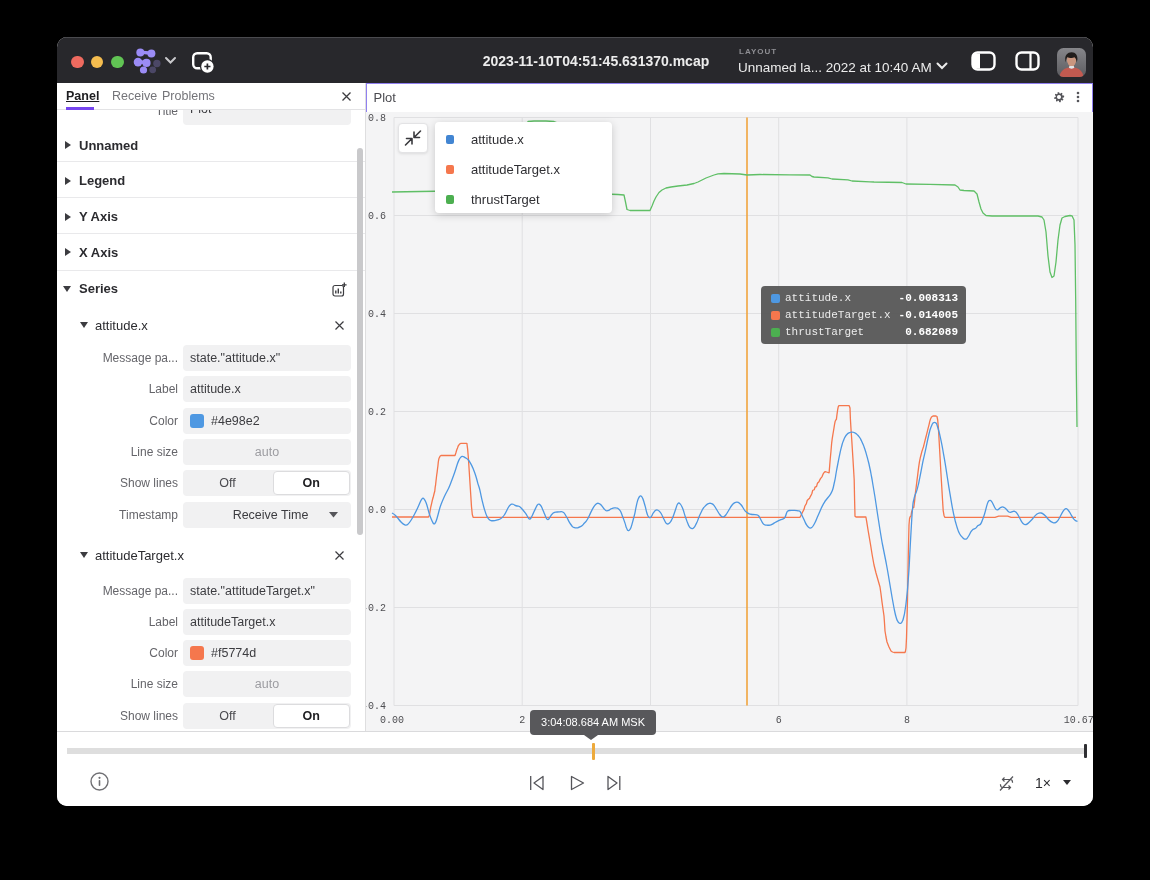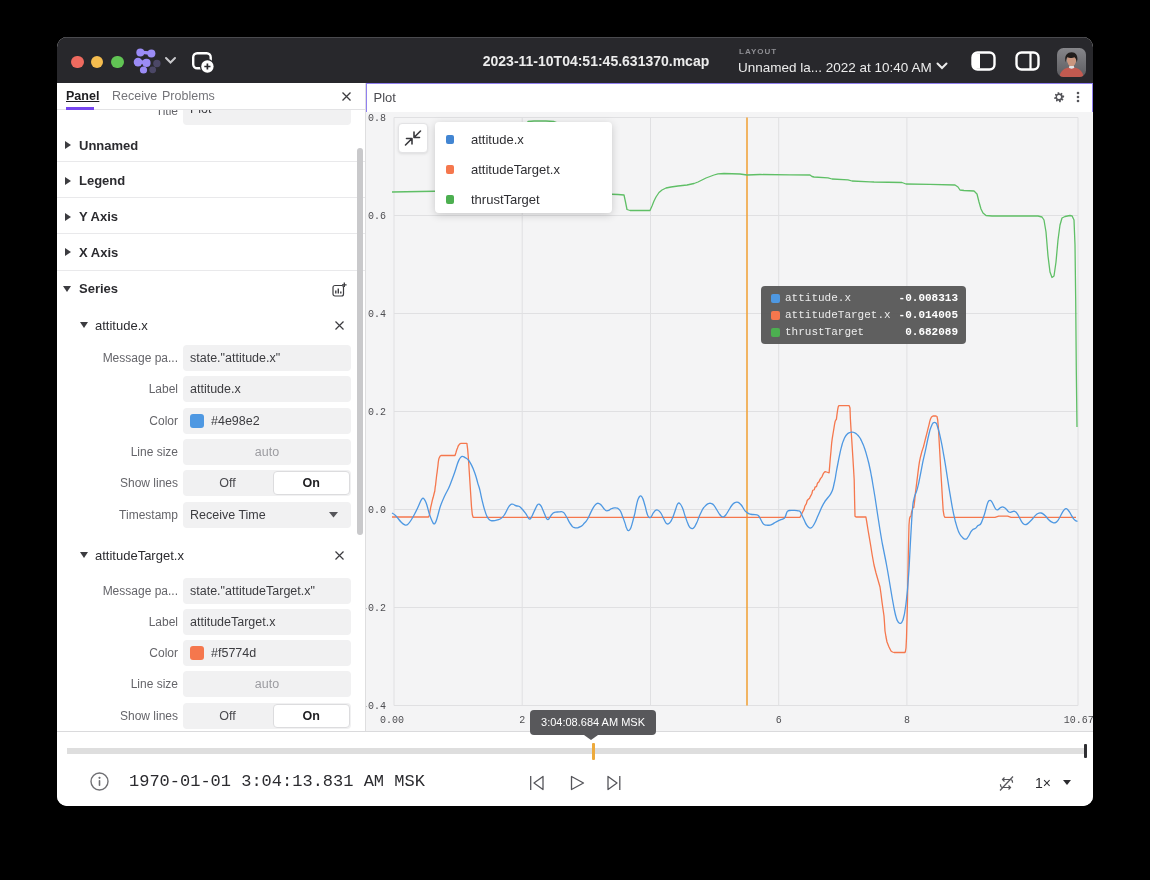--- a/index.html
+++ b/index.html
@@ -162,21 +162,21 @@
     <div class="flabel" style="top:330.5px;">Color</div>
     <div class="finput" style="top:324.5px;padding-left:28px;"><div class="swatch" style="background:#4e98e2;"></div>#4e98e2</div>
     <div class="flabel" style="top:362px;">Line size</div>
     <div class="finput" style="top:356px;padding-left:0;text-align:center;color:#9c9ca1;">auto</div>
     <div class="flabel" style="top:393px;">Show lines</div>
     <div class="finput" style="top:387px;padding-left:0;">
       <div class="abs" style="left:0;width:89px;text-align:center;color:#4a4a4f;">Off</div>
       <div class="abs" style="left:89.5px;top:1px;width:77.5px;height:24px;background:#fff;border:1px solid #dcdcde;border-radius:4px;text-align:center;line-height:23px;font-weight:700;color:#1d1d20;">On</div>
     </div>
     <div class="flabel" style="top:424.5px;">Timestamp</div>
-    <div class="finput" style="top:418.5px;">Receive Time
+    <div class="finput" style="top:418.5px;text-align:center;">Receive Time
       <svg class="abs" style="right:13px;top:10px;" width="9" height="6" viewBox="0 0 9 6">
           <path d="M0 0 L4.5 5.5 L9 0 Z" fill="#55555a"></path>
         </svg>
     </div>
 
     <div class="tri-d" style="left:23px;top:469px;"></div>
       <div class="serhead" style="top:464.5px;">attitudeTarget.x</div>
     <svg class="abs" style="left:277px;top:467px;" width="11" height="11" viewBox="0 0 11 11">
         <path d="M1.5 1.5 L9.5 9.5 M9.5 1.5 L1.5 9.5" stroke="#3c3c40" stroke-width="1.2"></path>
       </svg>
@@ -295,21 +295,20 @@
 
   <div id="playback">
     <div class="abs" style="left:10px;top:15.5px;width:1017px;height:6.5px;background:#dedede;"></div>
     <div class="abs" style="left:534.5px;top:10.5px;width:3px;height:17px;background:#edaa3c;border-radius:1px;"></div>
     <div class="abs" style="left:1027px;top:12px;width:2.5px;height:13.5px;background:#2f2f33;border-radius:1px;"></div>
     <svg class="abs" style="left:33px;top:39.5px;" width="19" height="19" viewBox="0 0 19 19">
         <circle cx="9.5" cy="9.5" r="8.5" fill="none" stroke="#707074" stroke-width="1.4"></circle>
         <circle cx="9.5" cy="5.8" r="1.1" fill="#707074"></circle>
         <rect x="8.7" y="8" width="1.6" height="6" rx="0.8" fill="#707074"></rect>
       </svg>
-    <div class="abs" style="left:72px;top:39.5px;font-family:'Liberation Mono',monospace;font-size:17px;color:#2b2b2f;">1970-01-01 3:04:13.831 AM MSK</div>
     <svg class="abs" style="left:472px;top:43px;" width="16" height="16" viewBox="0 0 16 16">
         <path d="M1.7 1 V15 M14 1.5 V14.5 L5 8 Z" stroke="#55555a" stroke-width="1.3" fill="none" stroke-linejoin="round"></path>
       </svg>
     <svg class="abs" style="left:512.5px;top:43px;" width="16" height="16" viewBox="0 0 16 16">
         <path d="M1.5 1.5 V14.5 L13.5 8 Z" stroke="#55555a" stroke-width="1.3" fill="none" stroke-linejoin="round"></path>
       </svg>
     <svg class="abs" style="left:548.5px;top:43px;" width="16" height="16" viewBox="0 0 16 16">
         <path d="M2 1.5 V14.5 L11 8 Z M13.8 1 V15" stroke="#55555a" stroke-width="1.3" fill="none" stroke-linejoin="round"></path>
       </svg>
     <svg class="abs" style="left:941px;top:44px;" width="17" height="15" viewBox="0 0 17 15">

